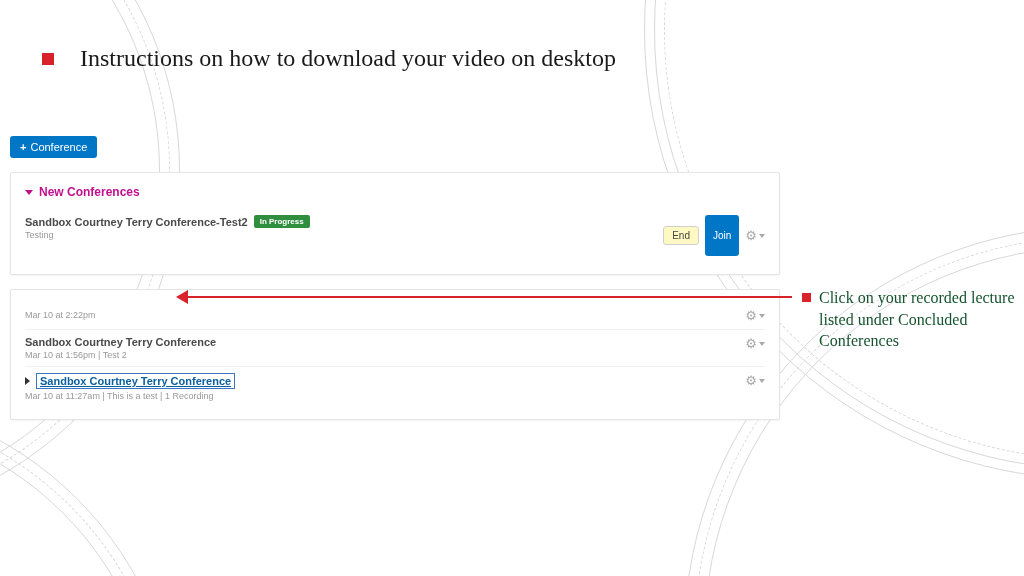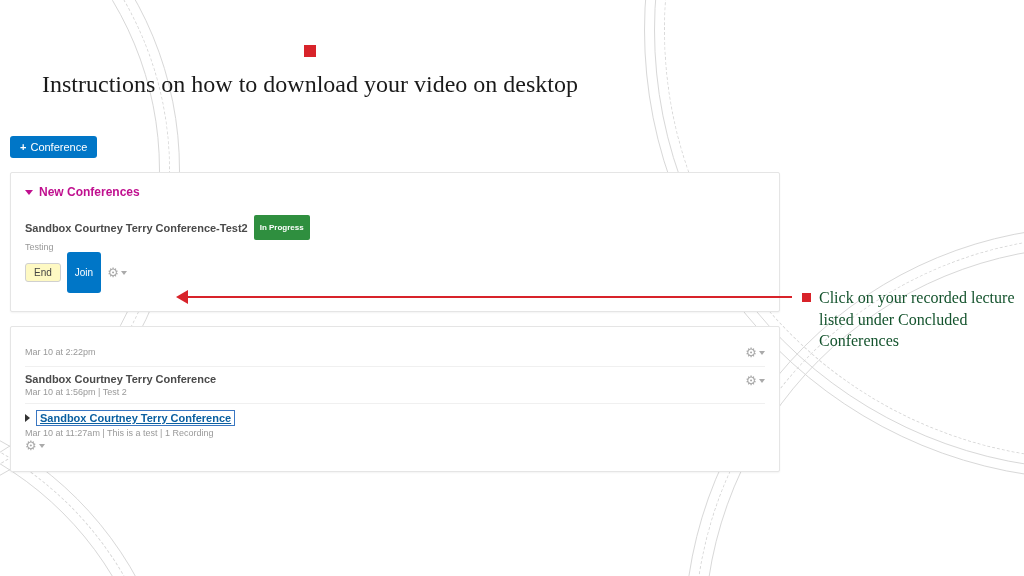--- a/index.html
+++ b/index.html
@@ -30,22 +30,21 @@
   .arc10{ width: 700px; height: 700px; left: -520px; bottom: -520px; }
   .arc11{ width: 680px; height: 680px; left: -510px; bottom: -510px; border-style: dashed; }
   .arc12{ width: 660px; height: 660px; left: -500px; bottom: -500px; }
 
   .title-row {
     position: absolute;
     top: 45px;
     left: 42px;
     display: flex;
     align-items: center;
-    gap: 14px;
-    flex-direction: column;
+    gap: 26px;
   }
   .title-bullet {
     width: 12px;
     height: 12px;
     background: #d8232a;
   }
   .title-text {
     font-size: 24px;
     color: #1a1a1a;
   }
@@ -97,40 +96,40 @@
     border-top: 5px solid #c0108f;
   }
 
   .conf-row {
     display: flex;
     justify-content: space-between;
     align-items: flex-start;
     padding: 6px 0;
     border-bottom: 1px solid #f0f0f0;
   }
-  .conf-row:last-child { border-bottom: none; flex-direction: column; }
+  .conf-row:last-child { border-bottom: none; }
   .conf-left { max-width: 560px; }
   .conf-title {
     color: #4a4a4a;
     font-weight: 600;
     font-size: 11px;
     display: inline-flex;
     align-items: center;
     gap: 6px;
   }
   .conf-meta {
     color: #999999;
     font-size: 9px;
     margin-top: 2px;
   }
   .badge-progress {
     background: #2f8f3f;
     color: #ffffff;
     font-size: 8px;
-    padding: 8px 6px;
+    padding: 2px 6px;
     border-radius: 2px;
   }
   .conf-actions {
     display: flex;
     align-items: center;
     gap: 6px;
   }
   .btn-end {
     background: #fef9c3;
     color: #444444;

